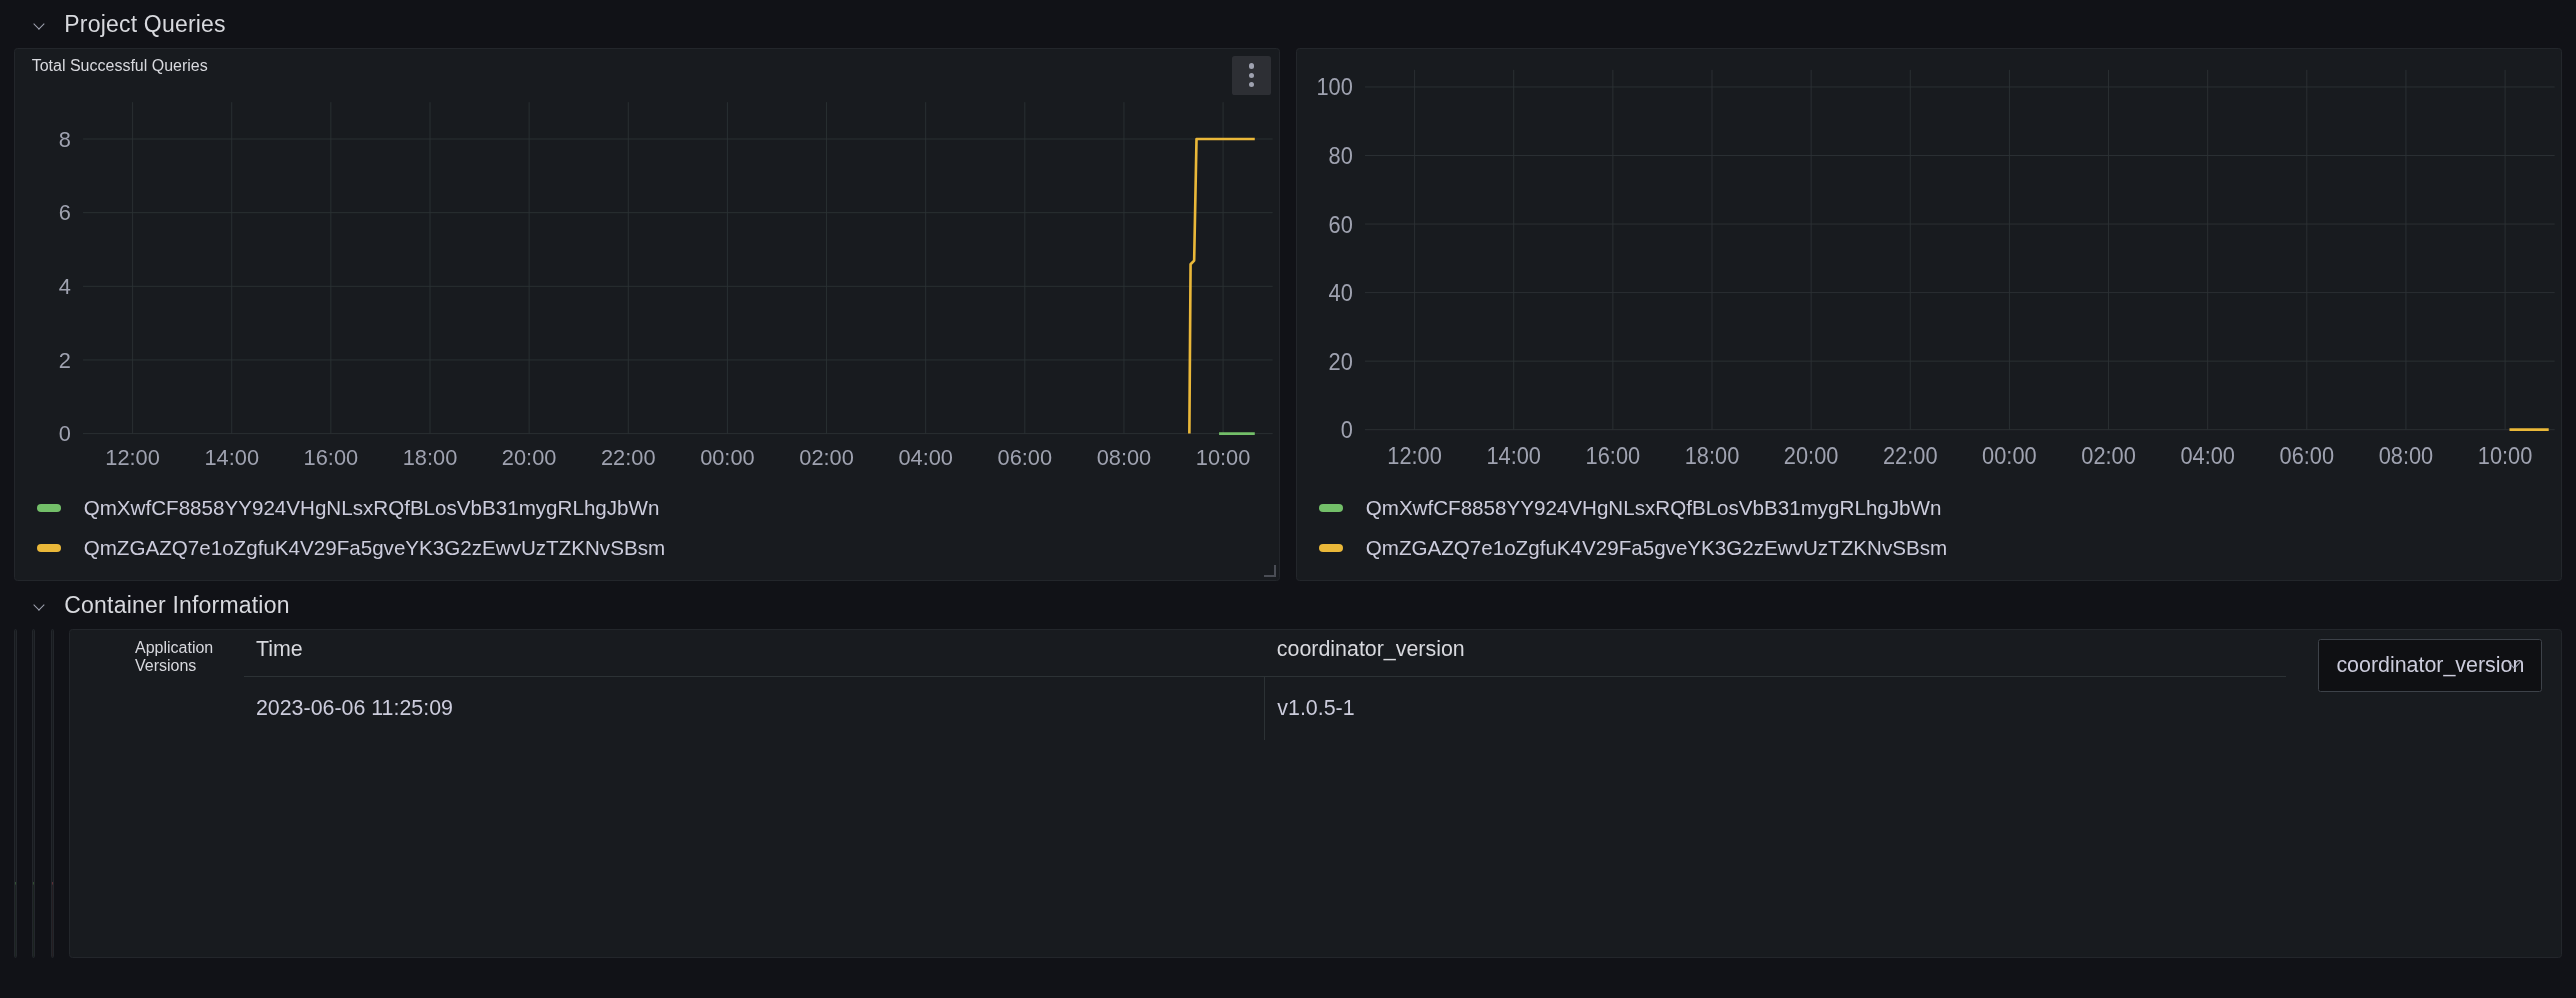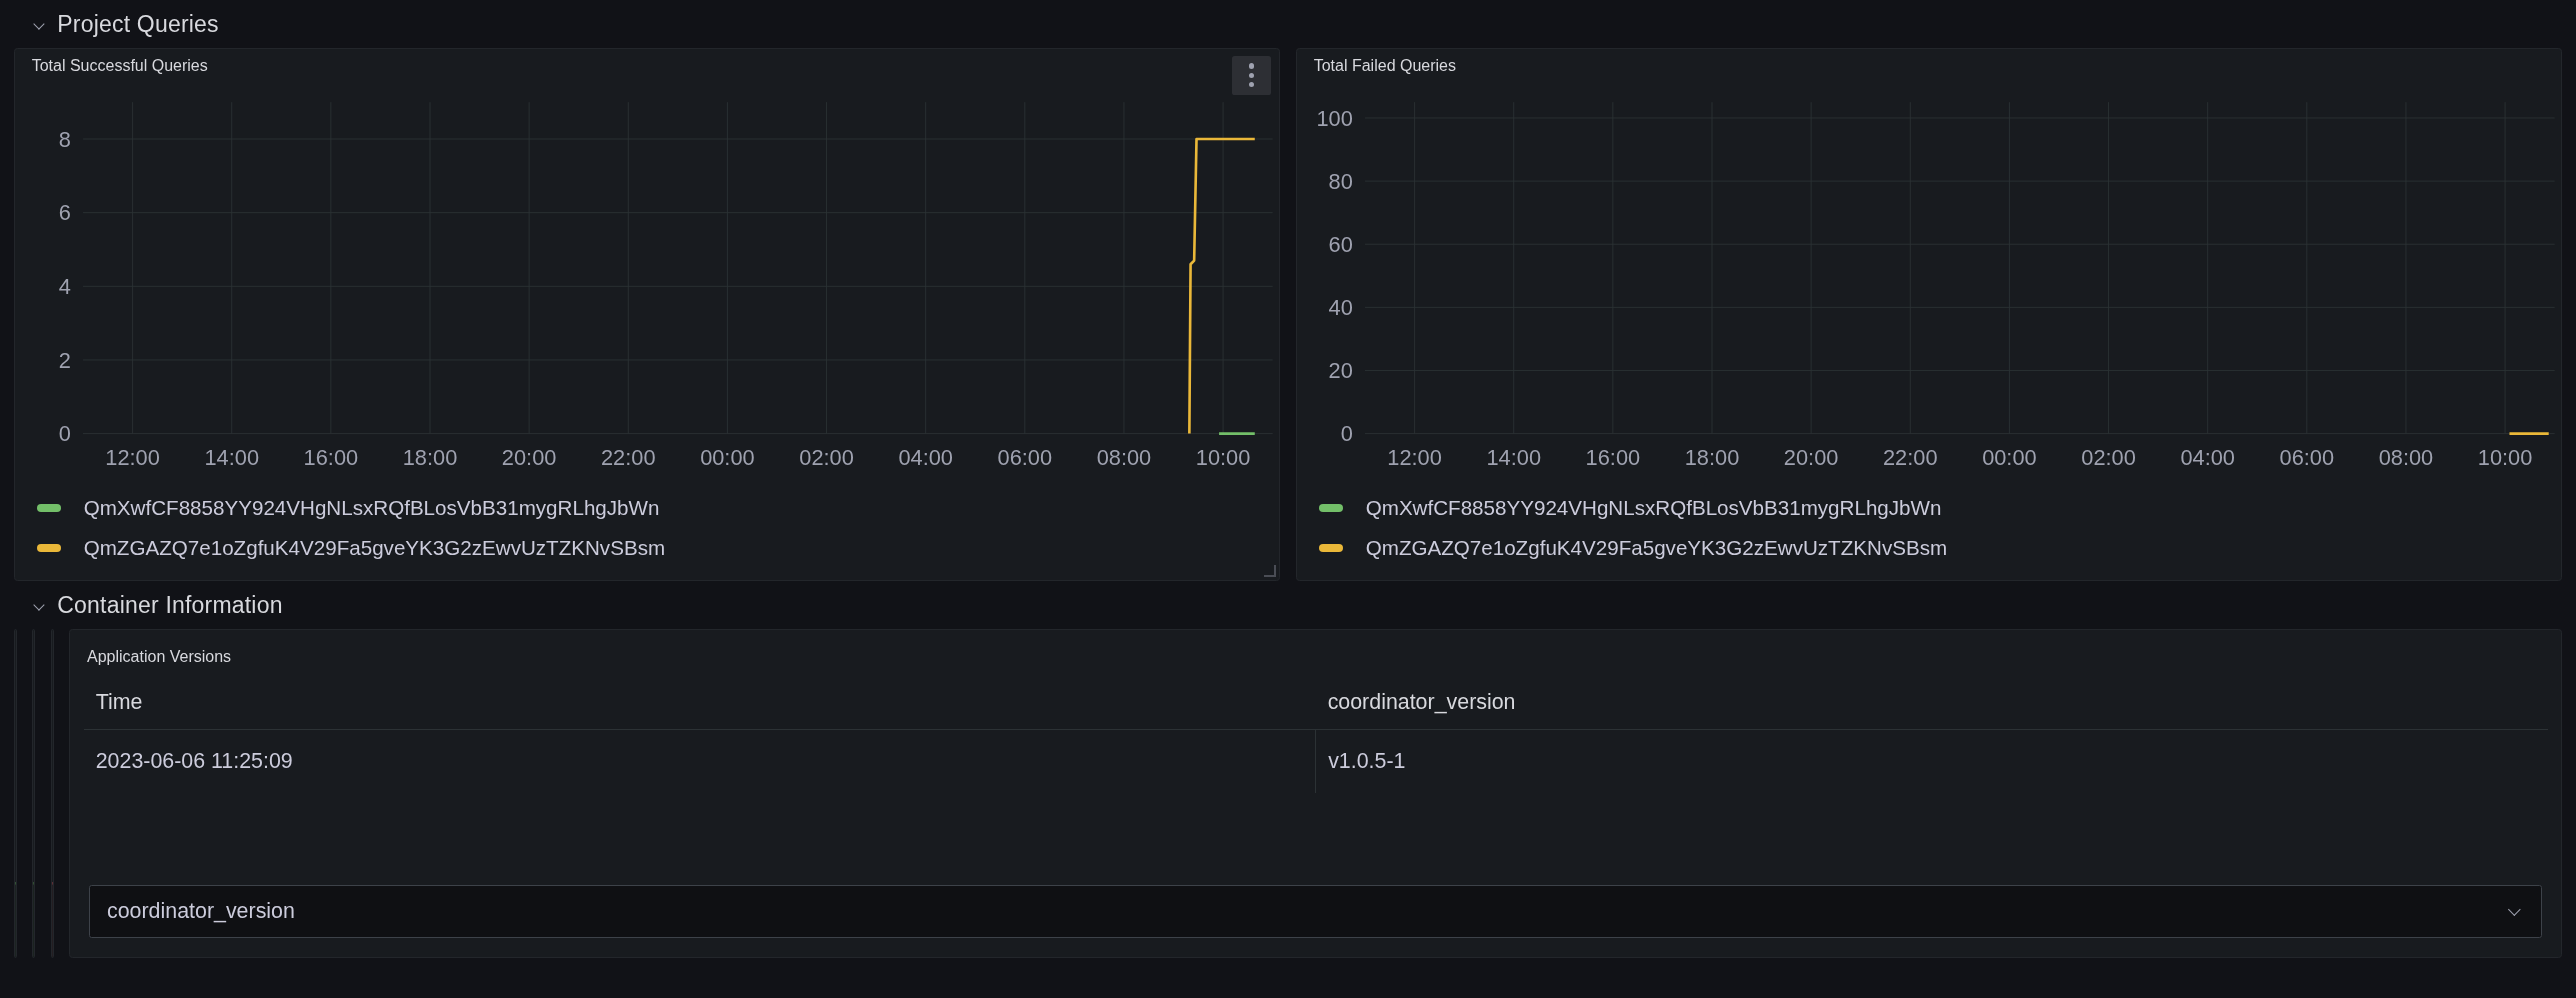--- a/index.html
+++ b/index.html
@@ -7,21 +7,21 @@
     width: 2576px; height: 998px;
     background: #111217;
     font-family: "Liberation Sans", sans-serif;
     color: #ccccdc;
     overflow: hidden;
   }
   .dashboard { width: 2576px; height: 998px; padding: 0 13.7px; }
 
   
   .row-header {
-    display: flex; align-items: center; gap: 11px;
+    display: flex; align-items: center; gap: 18px;
     height: 48px; padding-left: 20.6px;
   }
   .row-chevron {
     width: 12px; height: 12px; position: relative; flex: 0 0 auto;
   }
   .row-chevron::before {
     content: ""; position: absolute; left: 0.9px; top: 1.7px;
     width: 6.9px; height: 6.9px;
     border-right: 1.7px solid #9fa2b0; border-bottom: 1.7px solid #9fa2b0;
     transform: rotate(45deg);
@@ -72,21 +72,21 @@
   .stat-body { flex: 1 1 auto; position: relative; }
   .stat-value {
     position: absolute; left: 0; right: 0; top: 40%;
     transform: translateY(-50%);
     text-align: center; font-size: 106px; font-weight: 400; line-height: 1;
   }
   .stat-spark { position: absolute; left: 0; right: 0; bottom: 0; height: 75px; }
   .stat-spark svg { display: block; width: 100%; height: 100%; }
 
   
-  .table-panel { flex: 1 1 auto; display: flex; flex-direction: column; }
+  .table-panel { flex: 1 1 auto; display: flex; flex-direction: row; padding-left: 48px; }
   .table-wrap { flex: 1 1 auto; padding: 0 13.7px; }
   table.versions { width: 100%; border-collapse: collapse; table-layout: fixed; }
   table.versions th {
     text-align: left; font-size: 21.4px; font-weight: 400; color: #d8d9de;
     padding: 6.9px 12px 13.7px; border-bottom: 0.9px solid #2c3235;
   }
   table.versions td {
     font-size: 21.4px; color: #ccccdc; padding: 19px 12px;
     border-right: 0.9px solid #2c3235;
   }
@@ -177,23 +177,20 @@
         </div>
         <div class="legend-item">
           <span class="legend-swatch" style="background:#eab839"></span>
           <span class="legend-label">QmZGAZQ7e1oZgfuK4V29Fa5gveYK3G2zEwvUzTZKNvSBsm</span>
         </div>
       </div>
       <div class="resize-handle"></div>
     </div>
 
     <div class="panel graph-panel">
-      <div class="panel-header">
-        <span class="panel-title">Total Failed Queries</span>
-      </div>
       <div class="graph-area">
         <svg class="graph-svg" id="chart-failed" viewBox="0 0 1450 460" preserveAspectRatio="none">
             <line x1="78" y1="402" x2="1442" y2="402" stroke="#2c3235" stroke-width="1"></line>
             <text x="64" y="411" fill="#9fa2b0" font-size="25" text-anchor="end" font-family="&quot;Liberation Sans&quot;, sans-serif">0</text>
             <line x1="78" y1="329.6190476190476" x2="1442" y2="329.6190476190476" stroke="#2c3235" stroke-width="1"></line>
             <text x="64" y="338.6190476190476" fill="#9fa2b0" font-size="25" text-anchor="end" font-family="&quot;Liberation Sans&quot;, sans-serif">20</text>
             <line x1="78" y1="257.23809523809524" x2="1442" y2="257.23809523809524" stroke="#2c3235" stroke-width="1"></line>
             <text x="64" y="266.23809523809524" fill="#9fa2b0" font-size="25" text-anchor="end" font-family="&quot;Liberation Sans&quot;, sans-serif">40</text>
             <line x1="78" y1="184.85714285714286" x2="1442" y2="184.85714285714286" stroke="#2c3235" stroke-width="1"></line>
             <text x="64" y="193.85714285714286" fill="#9fa2b0" font-size="25" text-anchor="end" font-family="&quot;Liberation Sans&quot;, sans-serif">60</text>

